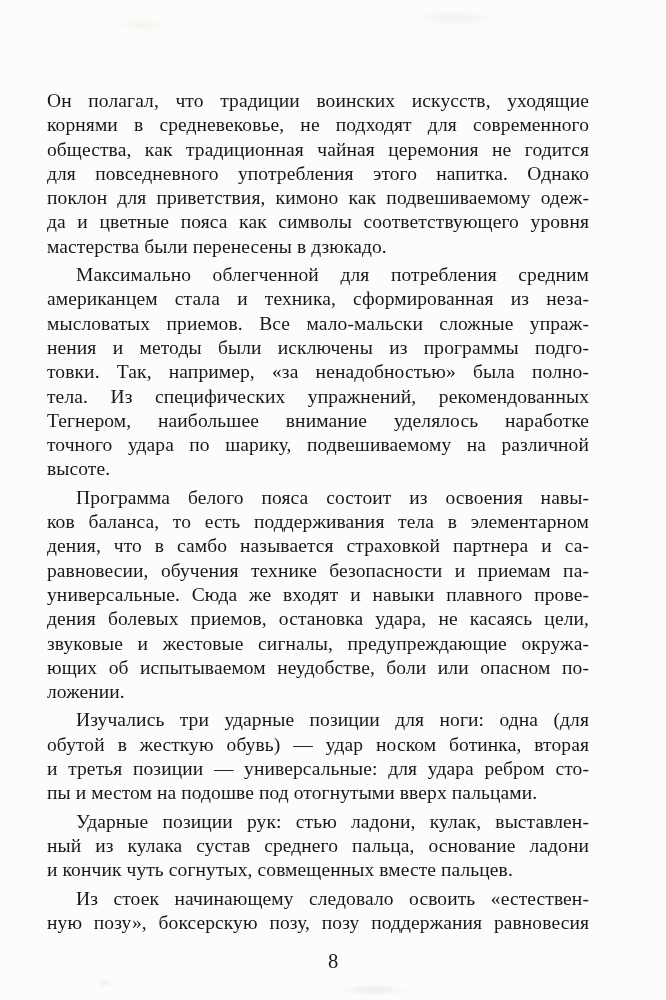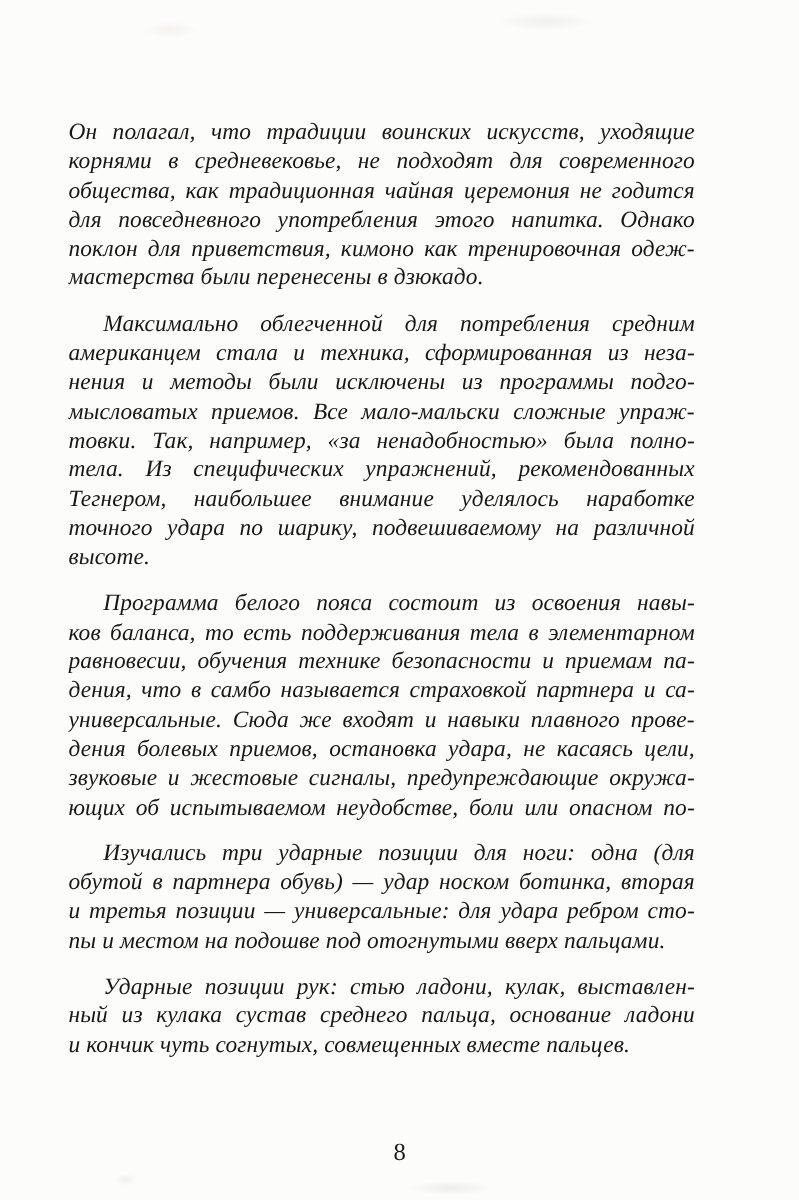--- a/index.html
+++ b/index.html
@@ -19,23 +19,22 @@
     position: absolute;
     inset: 0;
   }
   .text-block {
     position: absolute;
     left: 43px;
     top: 85px;
     width: 550px;
   }
   .para {
-    margin: 14px;
+    margin: 4px;
     padding: 0;
-    font-style: italic;
   }
   .line {
     font-size: 19.5px;
     line-height: 24.3px;
     height: 24.3px;
     text-align: justify;
     text-align-last: justify;
     letter-spacing: 0.1px;
     overflow: hidden;
   }
@@ -85,58 +84,64 @@
   <div class="smudge s3"></div>
   <div class="smudge s4"></div>
 
   <div class="text-block">
 
     <div class="para">
       <div class="line">Он полагал, что традиции воинских искусств, уходящие</div>
       <div class="line">корнями в средневековье, не подходят для современного</div>
       <div class="line">общества, как традиционная чайная церемония не годится</div>
       <div class="line">для повседневного употребления этого напитка. Однако</div>
-      <div class="line">поклон для приветствия, кимоно как тренировочная одеж-</div>
+      <div class="line">поклон для приветствия, кимоно как подвешиваемому одеж-</div>
+      <div class="line">да и цветные пояса как символы соответствующего уровня</div>
       <div class="line end">мастерства были перенесены в дзюкадо.</div>
     </div>
 
     <div class="para">
       <div class="line ind">Максимально облегченной для потребления средним</div>
       <div class="line">американцем стала и техника, сформированная из неза-</div>
+      <div class="line">мысловатых приемов. Все мало-мальски сложные упраж-</div>
       <div class="line">нения и методы были исключены из программы подго-</div>
-      <div class="line">мысловатых приемов. Все мало-мальски сложные упраж-</div>
       <div class="line">товки. Так, например, «за ненадобностью» была полно-</div>
       <div class="line">тела. Из специфических упражнений, рекомендованных</div>
       <div class="line">Тегнером, наибольшее внимание уделялось наработке</div>
       <div class="line">точного удара по шарику, подвешиваемому на различной</div>
       <div class="line end">высоте.</div>
     </div>
 
     <div class="para">
       <div class="line ind">Программа белого пояса состоит из освоения навы-</div>
       <div class="line">ков баланса, то есть поддерживания тела в элементарном</div>
+      <div class="line">дения, что в самбо называется страховкой партнера и са-</div>
       <div class="line">равновесии, обучения технике безопасности и приемам па-</div>
-      <div class="line">дения, что в самбо называется страховкой партнера и са-</div>
       <div class="line">универсальные. Сюда же входят и навыки плавного прове-</div>
       <div class="line">дения болевых приемов, остановка удара, не касаясь цели,</div>
       <div class="line">звуковые и жестовые сигналы, предупреждающие окружа-</div>
       <div class="line">ющих об испытываемом неудобстве, боли или опасном по-</div>
+      <div class="line end">ложении.</div>
     </div>
 
     <div class="para">
       <div class="line ind">Изучались три ударные позиции для ноги: одна (для</div>
-      <div class="line">обутой в партнера обувь) — удар носком ботинка, вторая</div>
+      <div class="line">обутой в жесткую обувь) — удар носком ботинка, вторая</div>
       <div class="line">и третья позиции — универсальные: для удара ребром сто-</div>
       <div class="line end">пы и местом на подошве под отогнутыми вверх пальцами.</div>
     </div>
 
     <div class="para">
       <div class="line ind">Ударные позиции рук: стью ладони, кулак, выставлен-</div>
       <div class="line">ный из кулака сустав среднего пальца, основание ладони</div>
       <div class="line end">и кончик чуть согнутых, совмещенных вместе пальцев.</div>
     </div>
 
+    <div class="para">
+      <div class="line ind">Из стоек начинающему следовало освоить «естествен-</div>
+      <div class="line">ную позу», боксерскую позу, позу поддержания равновесия</div>
+    </div>
 
   </div>
 
   <div class="page-number">8</div>
 
 </div>
 
 </body></html>

